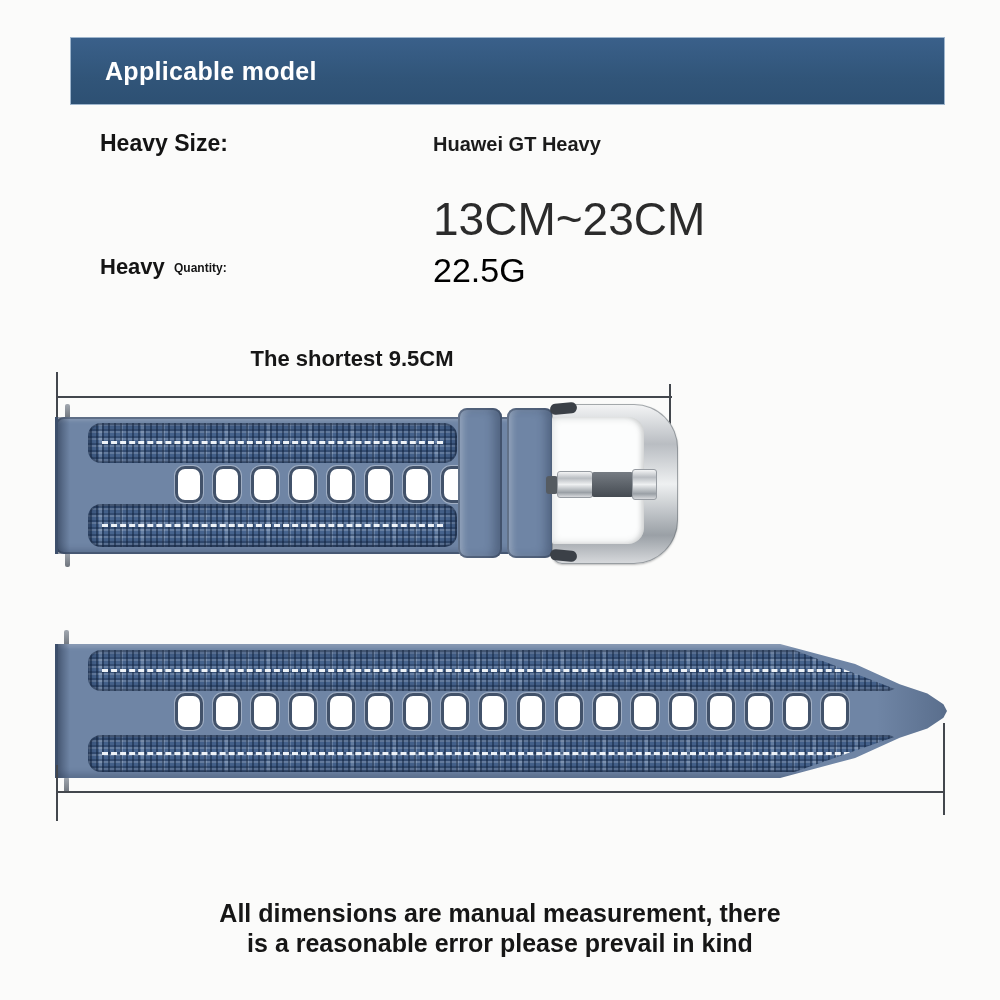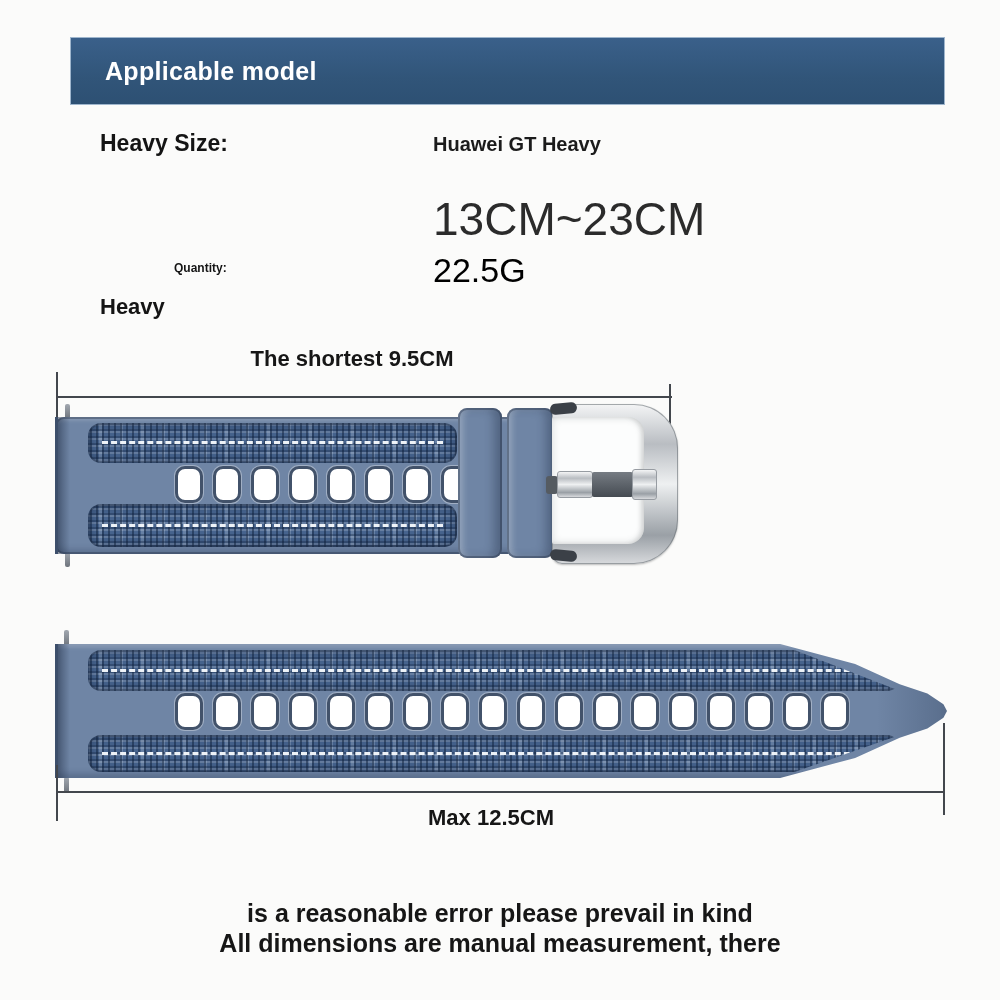--- a/index.html
+++ b/index.html
@@ -23,21 +23,21 @@
   .banner .title{
     padding-left:34px;color:#ffffff;font-size:25px;font-weight:bold;letter-spacing:.3px;
   }
 
   
   .spec-label{position:absolute;font-weight:bold;color:#141414;}
   .lbl-dial{left:100px;top:130px;font-size:23px;}
   .val-dial{position:absolute;left:433px;top:133px;font-size:20px;font-weight:bold;}
   .lbl-wrist{left:100px;top:184px;font-size:18px;width:185px;line-height:22px;}
   .val-wrist{position:absolute;left:433px;top:192px;font-size:46px;font-weight:normal;color:#2b2b2b;}
-  .lbl-heavy{left:100px;top:254px;font-size:22px;margin-top:40px;}
+  .lbl-heavy{left:100px;top:254px;font-size:22px;}
   .lbl-qty{left:174px;top:261px;font-size:12px;}
   .val-weight{position:absolute;left:433px;top:251px;font-size:34px;font-weight:normal;color:#000000;}
 
   
   .dim-label{position:absolute;font-size:22px;font-weight:bold;text-align:center;width:500px;color:#161616;}
   .dim-line{position:absolute;height:2px;background:#43474d;}
   .dim-tick{position:absolute;width:2px;background:#43474d;}
 
   
   .strap-body{
@@ -188,20 +188,19 @@
         <div class="hole"></div>
         <div class="hole"></div>
         <div class="hole"></div>
       </div>
     <div class="tip-shade"></div>
   </div>
 
   <div class="dim-line" style="left:57px;top:791px;width:888px;"></div>
   <div class="dim-tick" style="left:56px;top:765px;height:56px;"></div>
   <div class="dim-tick" style="left:943px;top:723px;height:92px;"></div>
-  <div class="dim-label" style="left:241px;top:805px;">Max 12.5CM</div>
 
   <div class="footer">
+    <div>All dimensions are manual measurement, there</div>
     <div>is a reasonable error please prevail in kind</div>
-    <div>All dimensions are manual measurement, there</div>
   </div>
 
 </div>
 
 </body></html>

